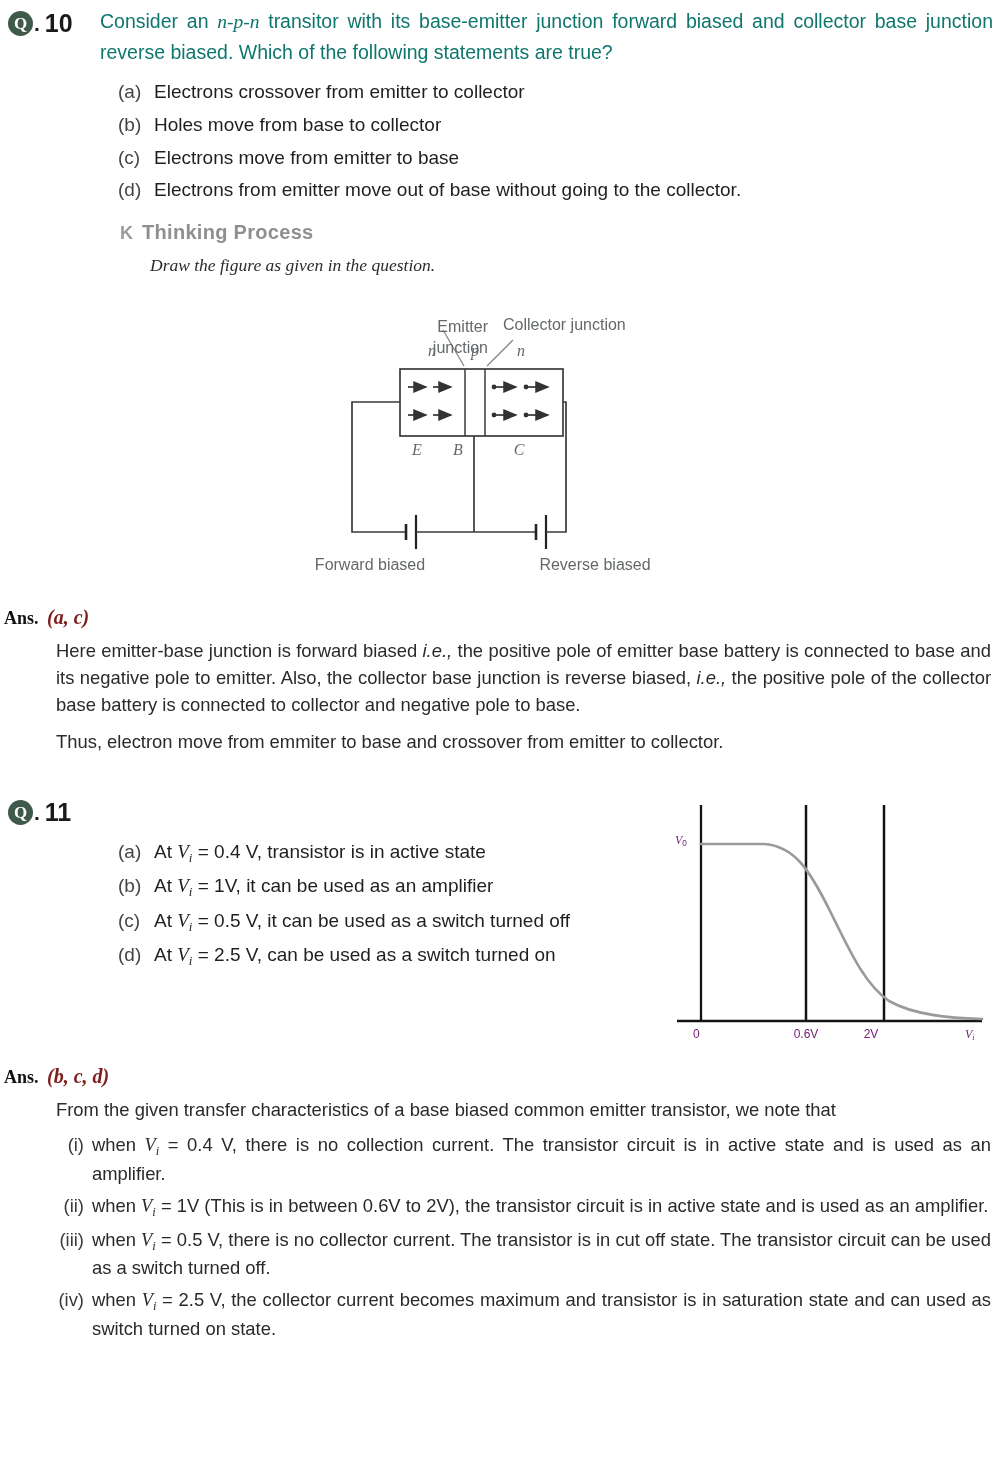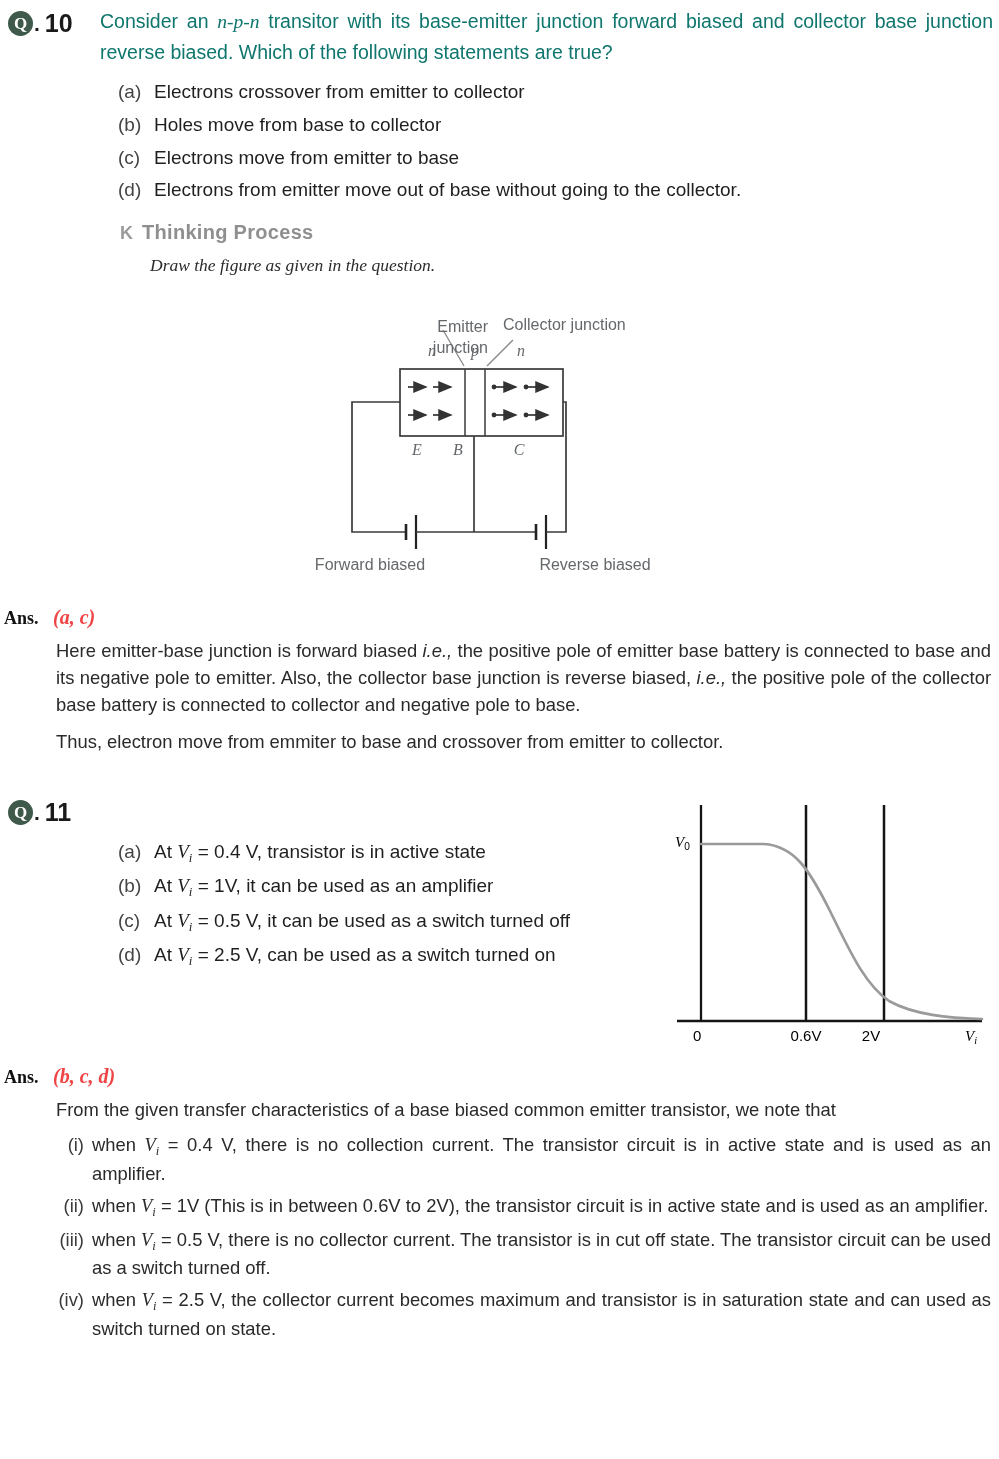--- a/index.html
+++ b/index.html
@@ -61,34 +61,34 @@
   .lbl-b  { left: 188px; top: 157px; }
   .lbl-c  { left: 249px; top: 157px; }
   .lbl-forward { left: 100px; top: 272px; transform: translateX(-50%); font-size: 16.5px; }
   .lbl-reverse { left: 325px; top: 272px; transform: translateX(-50%); font-size: 16.5px; }
 
   
   .ans-head { margin: 22px 0 0 4px; }
   .ans-label { font-family: "Liberation Serif", serif; font-weight: bold; font-size: 18px; color: #111; }
   .ans-key {
     font-family: "Liberation Serif", serif; font-style: italic; font-weight: bold;
-    font-size: 20px; color: #ef4444; margin-left: 10px;
+    font-size: 20px; color: #7f1d1d; margin-left: 4px;
   }
   .ans-para { margin: 9px 8px 0 56px; font-size: 18.4px; line-height: 1.46; text-align: justify; color: #2a2a2a; }
   .ans-item { display: flex; margin: 6px 8px 0 0; font-size: 18.4px; line-height: 1.42; color: #2a2a2a; }
   .ans-item-key { flex: 0 0 92px; text-align: right; padding-right: 8px; color: #3a3a3a; }
   .ans-item-text { flex: 1; text-align: justify; }
 
   
   .q11 { margin-top: 40px; }
   .q11-row { display: flex; }
   .q11-left { flex: 1; min-width: 0; }
   .graph { position: relative; flex: 0 0 330px; width: 330px; height: 252px; margin-top: 4px; }
   .graph svg { position: absolute; left: 0; top: 0; }
-  .graph .glbl { position: absolute; font-size: 15px; color: #000000; white-space: nowrap; text-align: center; }
+  .graph .glbl { position: absolute; font-size: 12px; color: #701a75; white-space: nowrap; text-align: center; }
   .g-y  { left: 6px;  top: 34px; }
   .g-0  { left: 24px; top: 228px; }
   .g-06 { left: 137px; top: 228px; transform: translateX(-50%); }
   .g-2  { left: 202px; top: 228px; transform: translateX(-50%); }
   .g-x  { left: 296px; top: 228px; }
 
   
   .it { font-style: italic; }
   .m  { font-family: "Liberation Serif", serif; font-style: italic; }
   .sub { font-size: 0.68em; vertical-align: -0.28em; }

